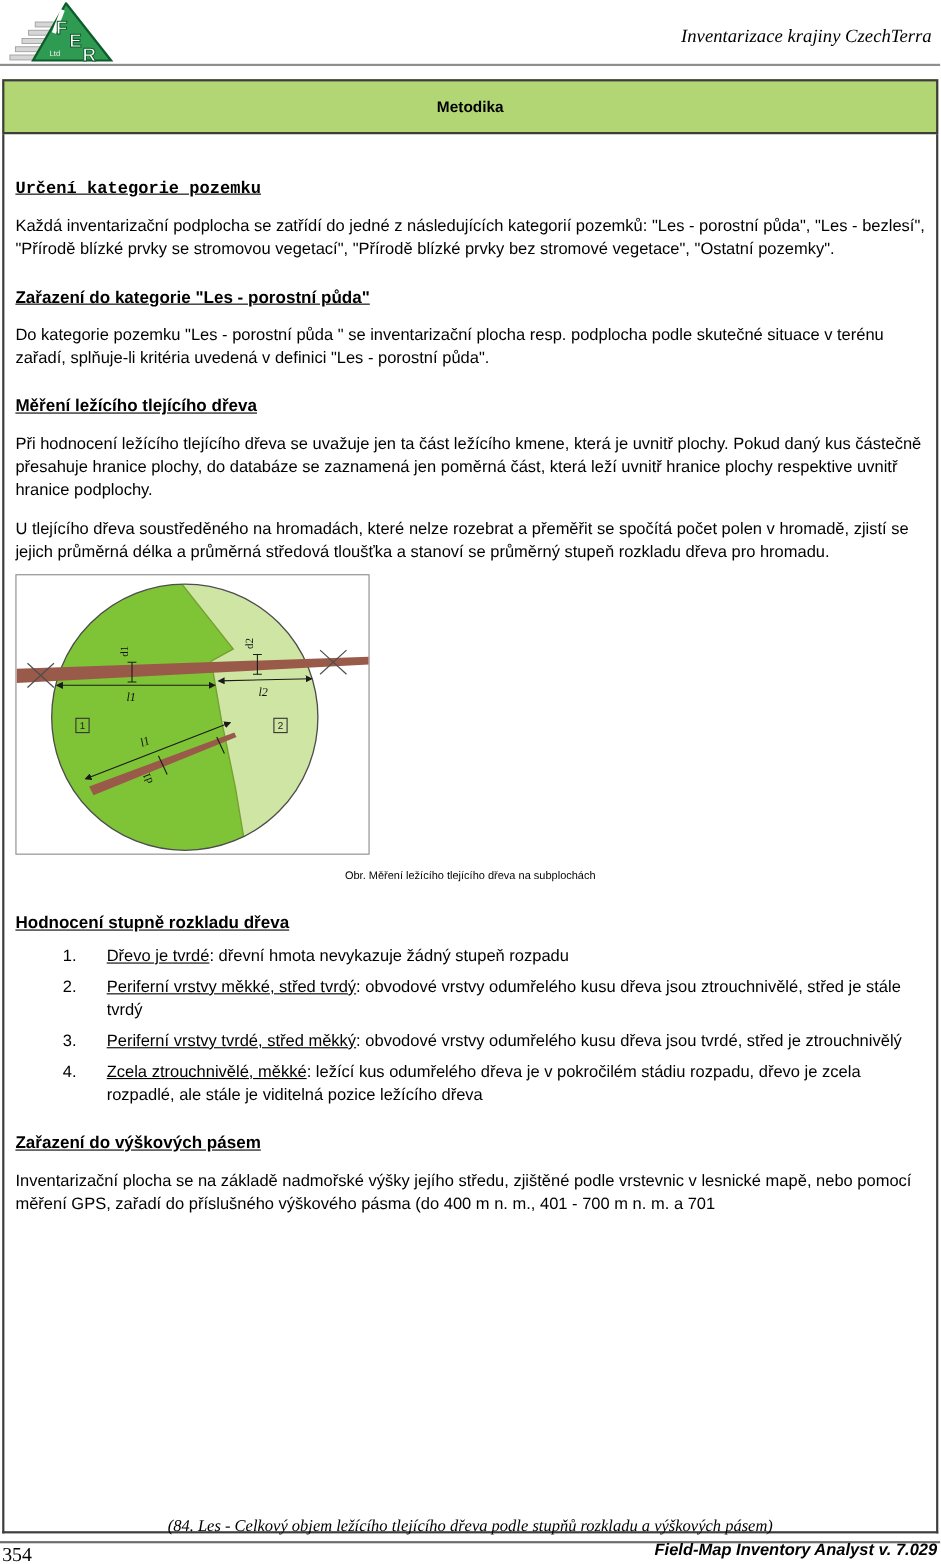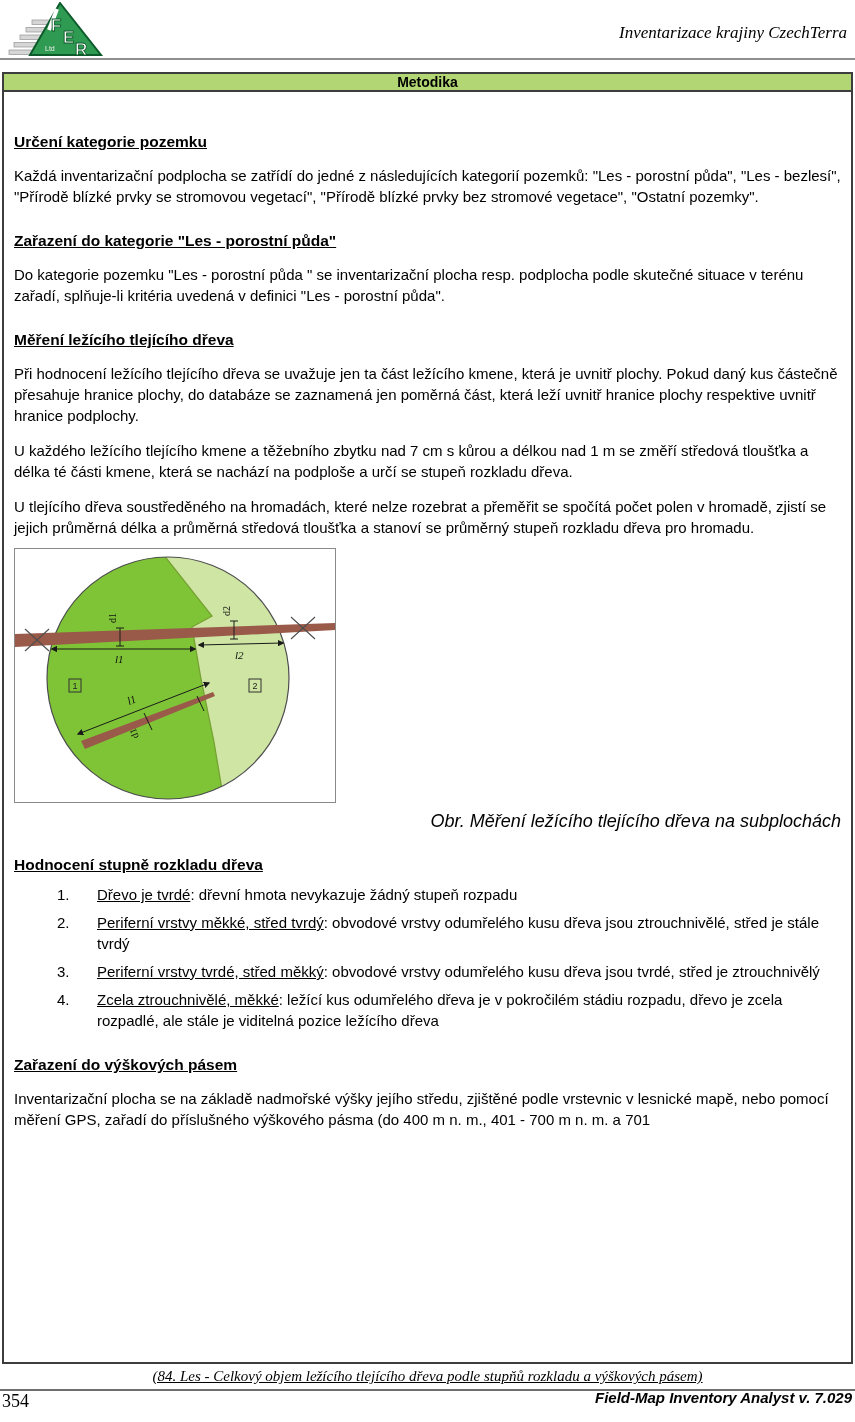--- a/index.html
+++ b/index.html
@@ -7,42 +7,42 @@
         font-family:"Liberation Sans",sans-serif;color:#000;}
   
   .header{position:relative;height:58px;border-bottom:2px solid #8f8f8f;}
   .logo-svg{position:absolute;left:8px;top:2px;}
   .logo-letter{fill:#ffffff;stroke:#0d5a2a;stroke-width:0.9;font-family:"Liberation Sans",sans-serif;
                font-weight:bold;font-size:17px;}
   .header-title{position:absolute;right:8px;bottom:15px;font-family:"Liberation Serif",serif;
                 font-style:italic;font-size:17px;}
   
   .banner{margin:12px 2px 0 2px;border:2px solid #3d3d3d;background:#b2d674;text-align:center;
-          font-weight:bold;font-size:14px;padding:0 0;}
+          font-weight:bold;font-size:14px;padding:15px 0;}
   
   .content{margin:0 2px;border:2px solid #3d3d3d;border-top:none;box-sizing:border-box;
            height:1272px;padding:0 10px;overflow:hidden;}
   h2.sec{font-size:15.5px;font-weight:bold;text-decoration:underline;margin:24px 0 0 0;line-height:19px;}
-  h2.sec.first{margin-top:40px;}
+  h2.sec.first{margin-top:40px;font-family:Liberation Mono, monospace;}
   p.body{font-size:15px;line-height:21px;margin:14px 0 0 0;}
   .u{text-decoration:underline;}
   
   .figure-wrap{margin-top:10px;}
   .fig-svg{display:inline-block;background:#fff;border:1px solid #8a8a8a;}
-  .caption{text-align:right;font-style:italic;font-size:18px;margin-top:5px;line-height:19px;}
+  .caption{text-align:center;font-size:10px;margin-top:5px;line-height:19px;}
   .dim-label{font-family:"Liberation Serif",serif;font-style:italic;font-size:11px;fill:#111;}
   .d-label{font-family:"Liberation Serif",serif;font-size:10px;fill:#111;}
   .region-num{font-family:"Liberation Sans",sans-serif;font-size:9px;fill:#222;}
   
   .dlist{margin-top:10px;}
   .li{display:flex;margin:7px 0 0 43px;font-size:15px;line-height:21px;}
   .li .num{width:40px;flex:none;}
   .li .txt{flex:1;}
   
-  .footer{position:absolute;left:0;right:0;bottom:12px;height:48px;text-decoration:underline;}
+  .footer{position:absolute;left:0;right:0;bottom:0;height:48px;}
   .footer-note{text-align:center;font-family:"Liberation Serif",serif;font-style:italic;
                font-size:15px;margin-top:5px;line-height:19px;}
   .footer-line{border-top:2px solid #6e6e6e;margin-top:3px;}
   .page-num{position:absolute;left:2px;bottom:0;font-family:"Liberation Serif",serif;
             font-size:18px;line-height:1;}
   .version{position:absolute;right:3px;top:27px;font-style:italic;font-size:15px;font-weight:bold;}
 </style>
 </head>
 <body>
 
@@ -74,21 +74,20 @@
   <main class="content">
 
     <h2 class="sec first">Určení kategorie pozemku</h2>
     <p class="body">Každá inventarizační podplocha se zatřídí do jedné z následujících kategorií pozemků: "Les - porostní půda", "Les - bezlesí", "Přírodě blízké prvky se stromovou vegetací", "Přírodě blízké prvky bez stromové vegetace", "Ostatní pozemky".</p>
 
     <h2 class="sec">Zařazení do kategorie "Les - porostní půda"</h2>
     <p class="body">Do kategorie pozemku "Les - porostní půda " se inventarizační plocha resp. podplocha podle skutečné situace v terénu zařadí, splňuje-li kritéria uvedená v definici "Les - porostní půda".</p>
 
     <h2 class="sec">Měření ležícího tlejícího dřeva</h2>
     <p class="body">Při hodnocení ležícího tlejícího dřeva se uvažuje jen ta část ležícího kmene, která je uvnitř plochy. Pokud daný kus částečně přesahuje hranice plochy, do databáze se zaznamená jen poměrná část, která leží uvnitř hranice plochy respektive uvnitř hranice podplochy.</p>
-    <p class="body">U každého ležícího tlejícího kmene a těžebního zbytku nad 7 cm s kůrou a délkou nad 1 m se změří středová tloušťka a délka té části kmene, která se nachází na podploše a určí se stupeň rozkladu dřeva.</p>
     <p class="body">U tlejícího dřeva soustředěného na hromadách, které nelze rozebrat a přeměřit se spočítá počet polen v hromadě, zjistí se jejich průměrná délka a průměrná středová tloušťka a stanoví se průměrný stupeň rozkladu dřeva pro hromadu.</p>
 
     <div class="figure-wrap">
       <svg class="fig-svg" width="320" height="253" viewBox="0 0 320 253">
         <defs>
           <clipPath id="circ">
               <circle cx="153" cy="129" r="121"></circle>
             </clipPath>
           <marker id="arr" viewBox="0 0 10 10" refX="8" refY="5" markerWidth="6.5" markerHeight="6.5" orient="auto-start-reverse">
               <path d="M0,0L10,5L0,10z" fill="#1a1a1a"></path>

